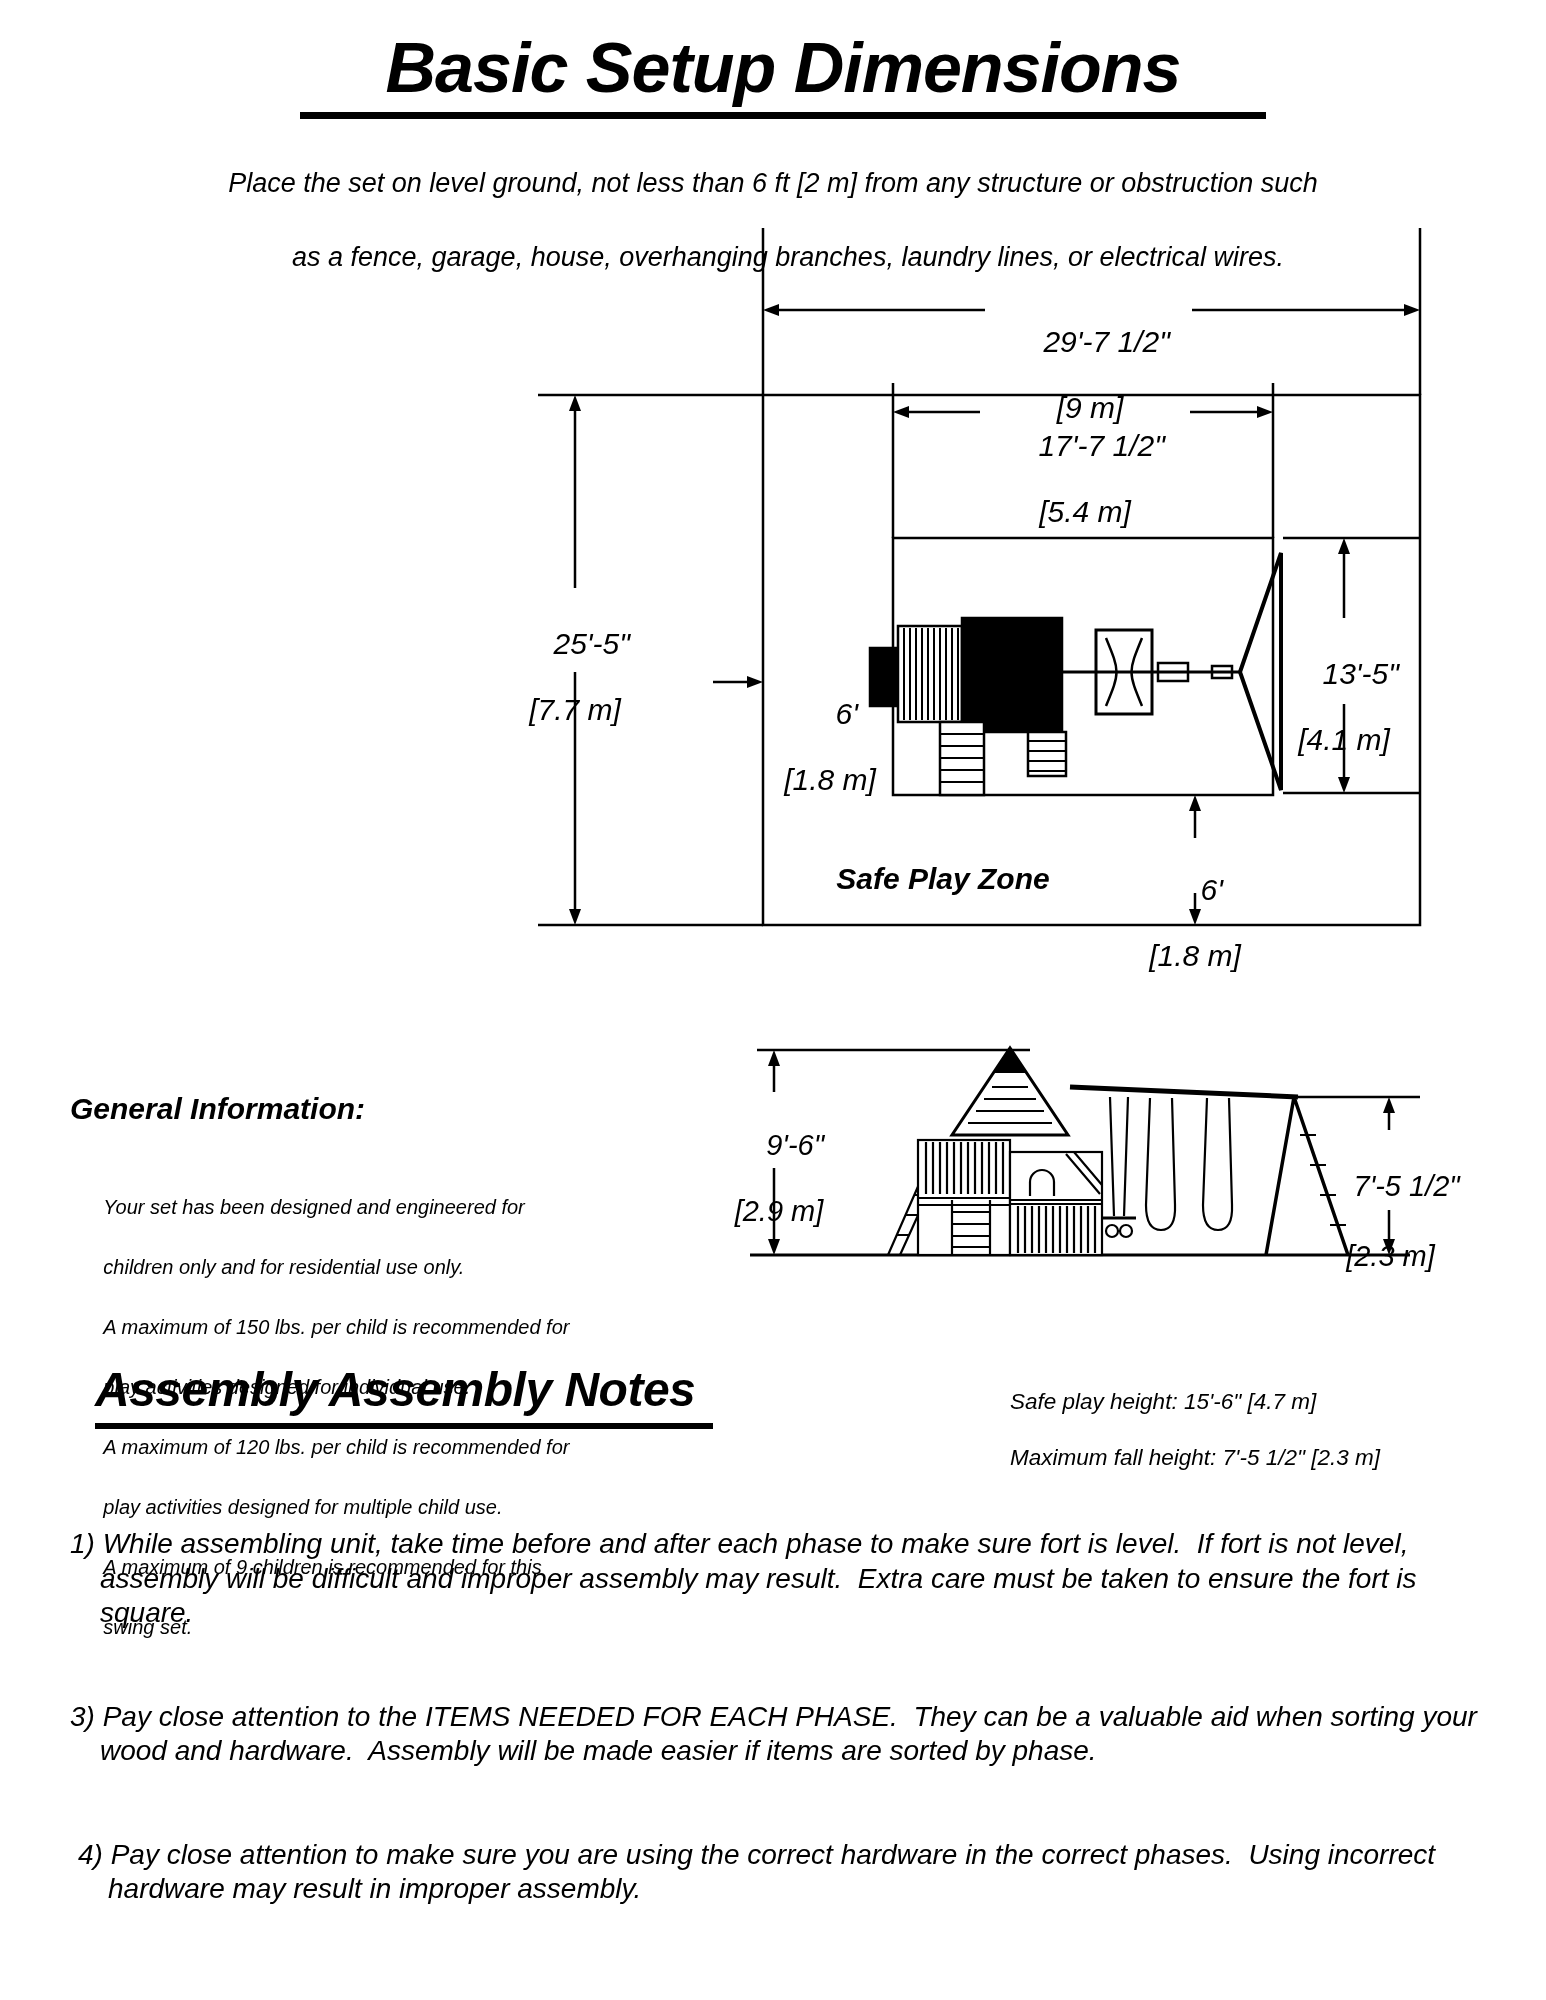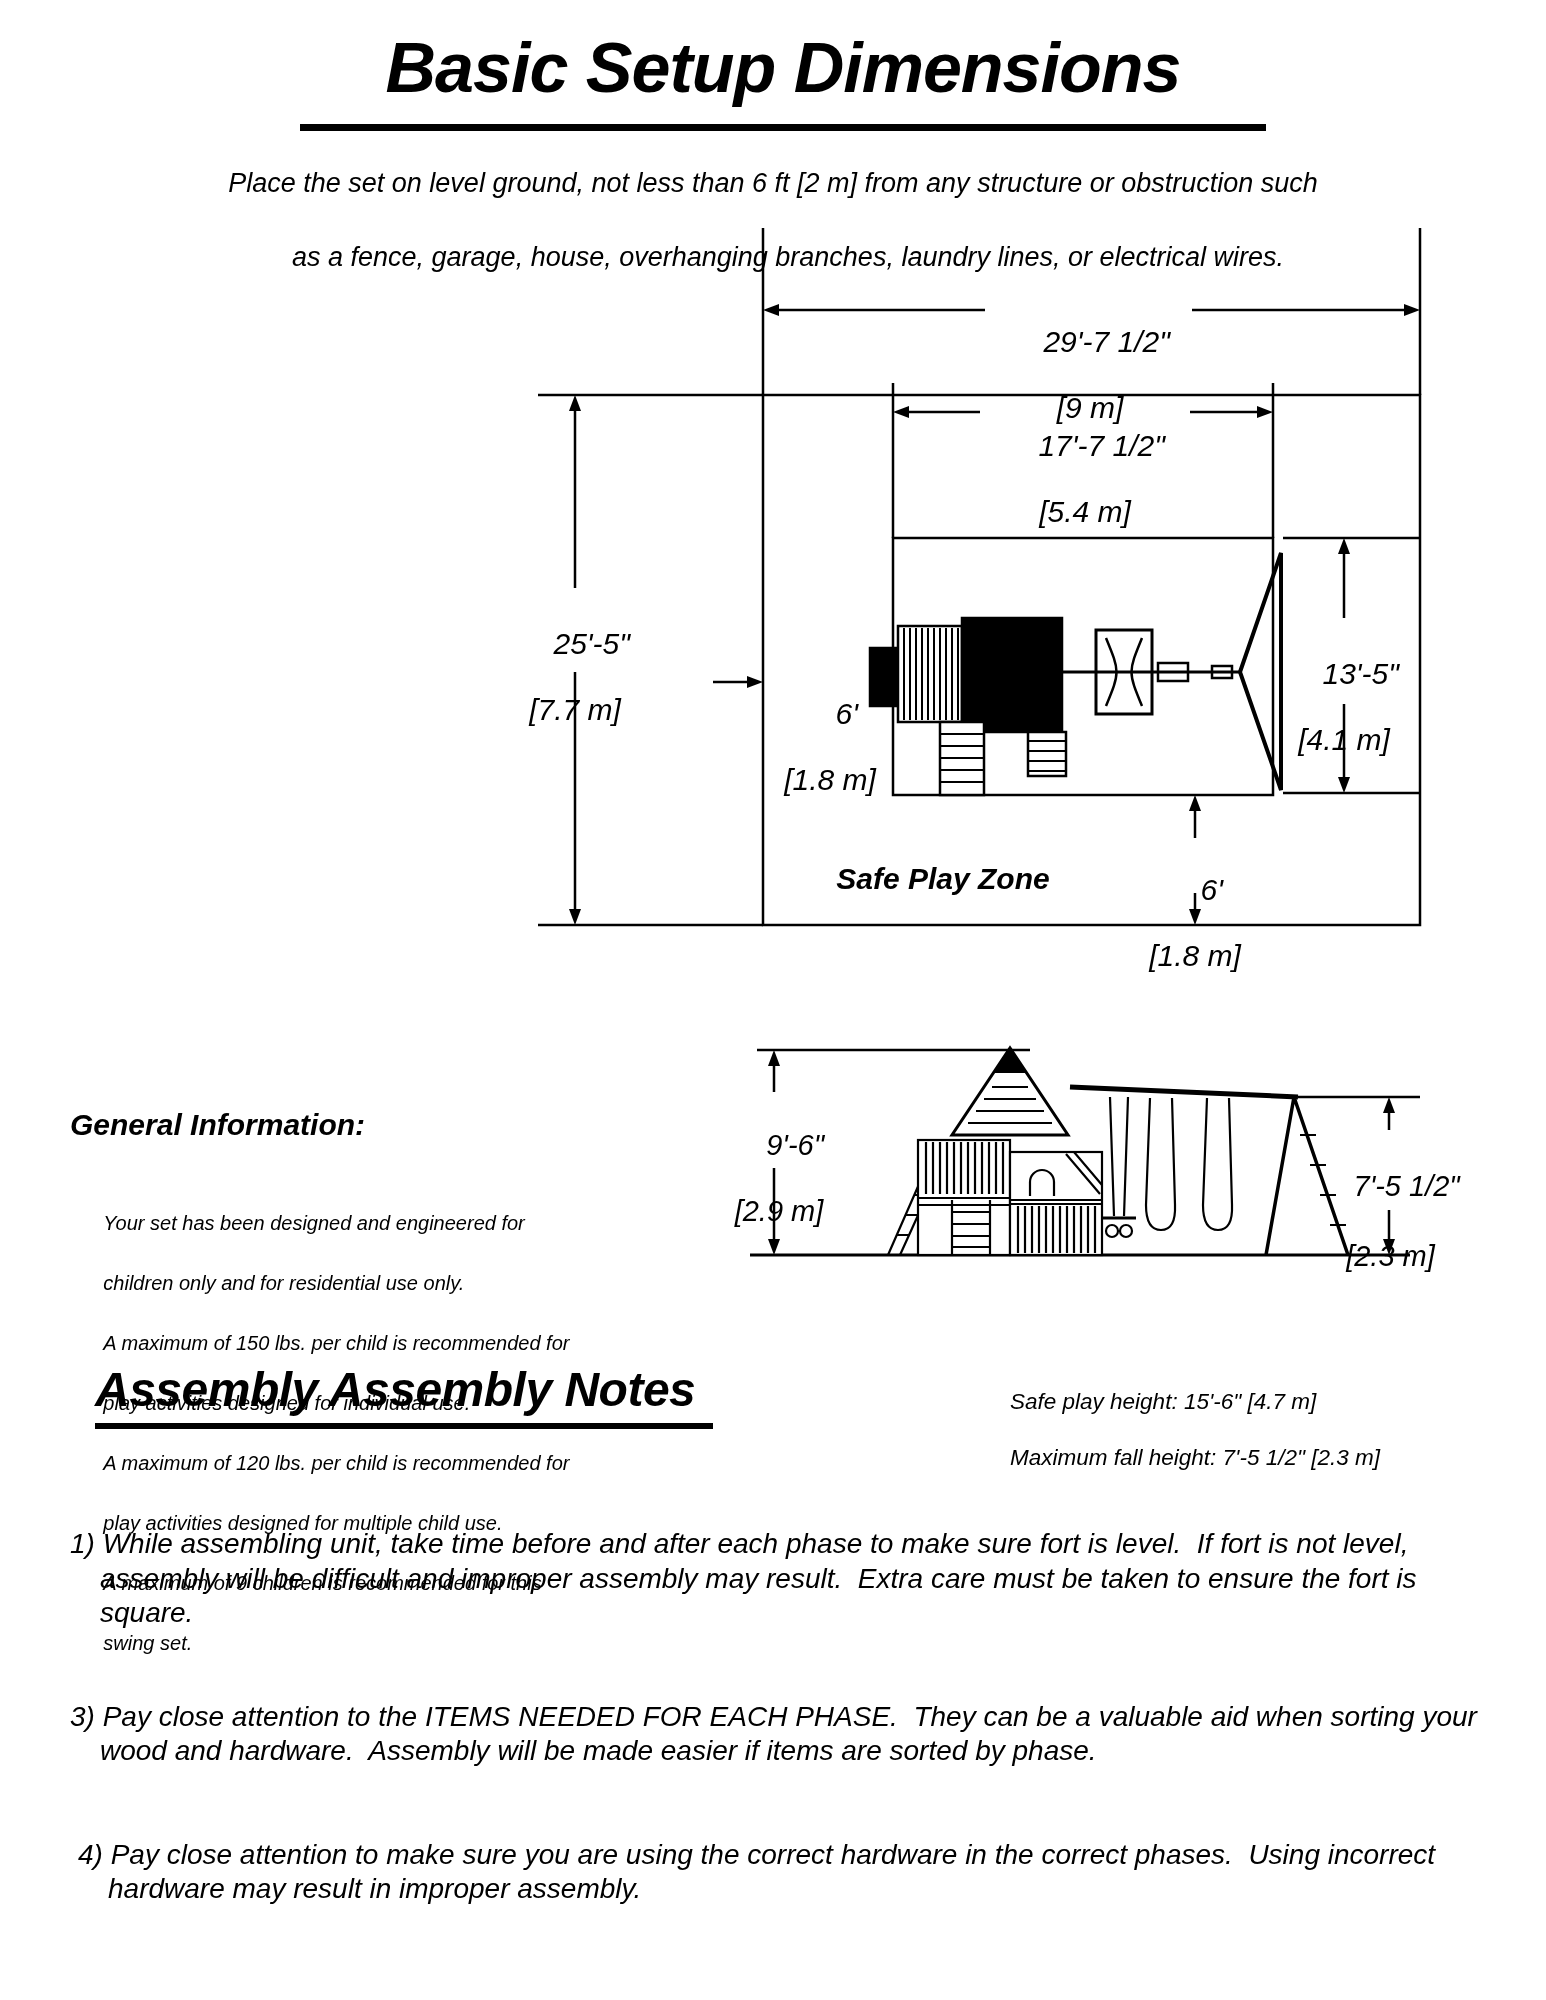--- a/index.html
+++ b/index.html
@@ -6,30 +6,30 @@
   .page {
     position:relative; width:1546px; height:2000px; margin:0 auto;
     background:#ffffff; overflow:hidden; color:#000;
     font-family:"Liberation Sans", sans-serif;
   }
   .abs { position:absolute; }
   svg.linework { position:absolute; left:0; top:0; z-index:0; pointer-events:none; }
   .txt { position:absolute; z-index:2; white-space:pre-wrap; }
 
   .title-wrap { left:300px; top:28px; width:966px; text-align:center;
-    border-bottom:7px solid #000; padding-bottom:16px; }
+    border-bottom:7px solid #000; padding-bottom:4px; }
   .title { font-size:70px; font-weight:bold; font-style:italic; letter-spacing:-1px; }
   .subtitle { left:0; right:0; top:142px; text-align:center;
     font-style:italic; font-size:27px; line-height:37px;margin-top:23px; }
 
   .dim { text-align:center; font-style:italic; font-size:30px; line-height:33px; z-index:2; }
   .dim .metric { display:block; }
   .zone-label { font-weight:bold; font-style:italic; font-size:30px; }
 
-  .gi-head { font-weight:bold; font-style:italic; font-size:30px;margin-top:16px; }
+  .gi-head { font-weight:bold; font-style:italic; font-size:30px; }
   .gi-body { font-style:italic; font-size:20px; line-height:30px; }
 
   .ian-head-wrap { left:95px; top:1362px; border-bottom:6px solid #000;
     padding:0 18px 6px 0; }
   .ian-head { font-size:48px; font-weight:bold; font-style:italic; letter-spacing:-0.5px; }
   .safe-note { font-style:italic; font-size:22.5px; line-height:28px; }
 
   .notes-list { left:70px; top:1458px; width:1425px; list-style:none; margin:0; padding:0;
     font-style:italic; font-size:28px; line-height:34.5px; }
   .notes-list li { padding-left:30px; text-indent:-30px; white-space:pre-wrap; }

